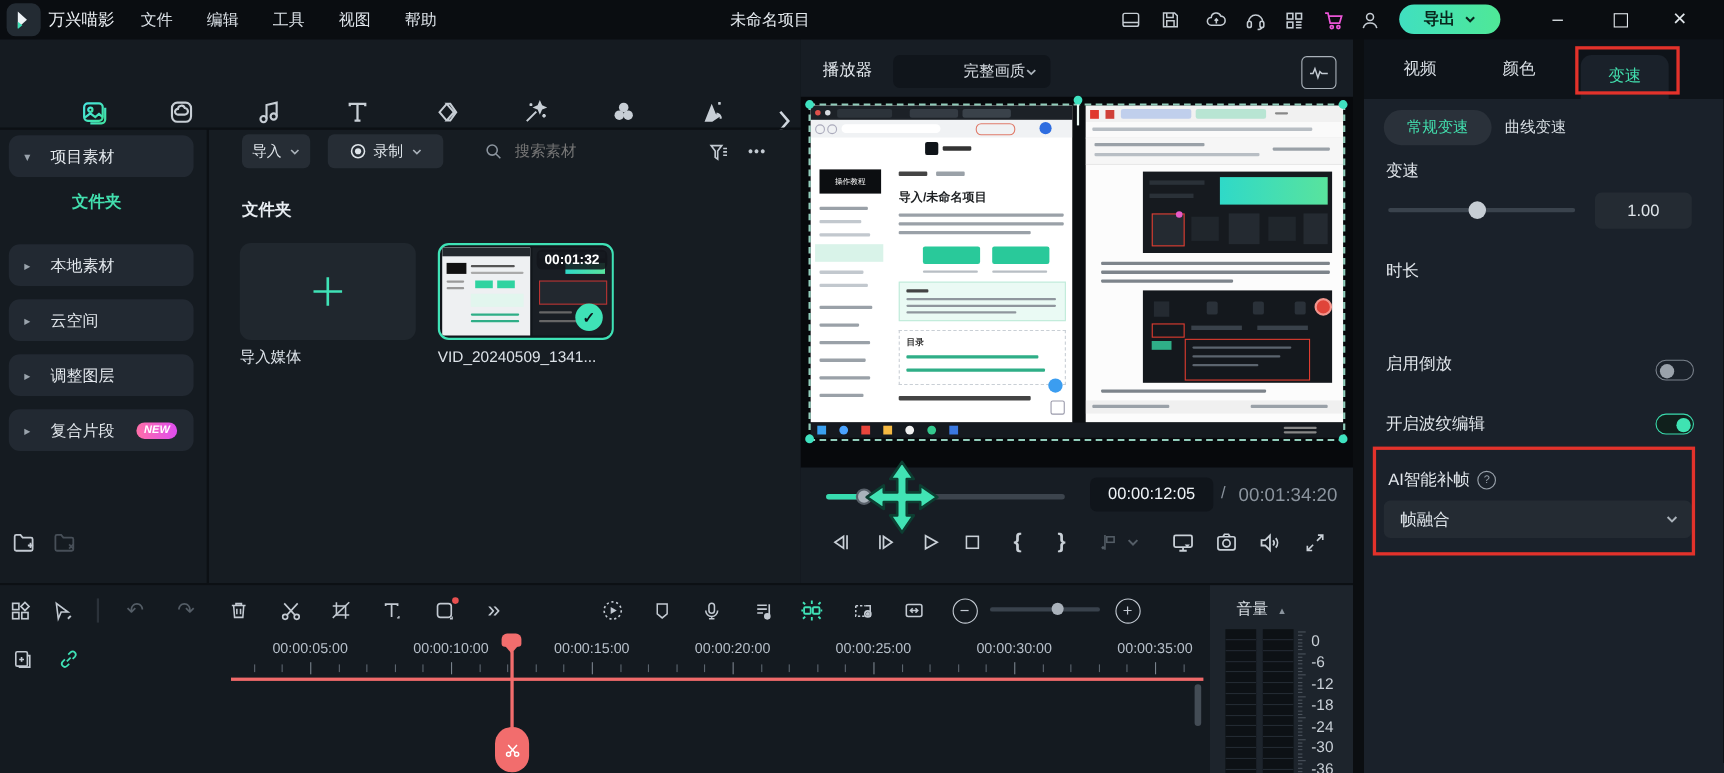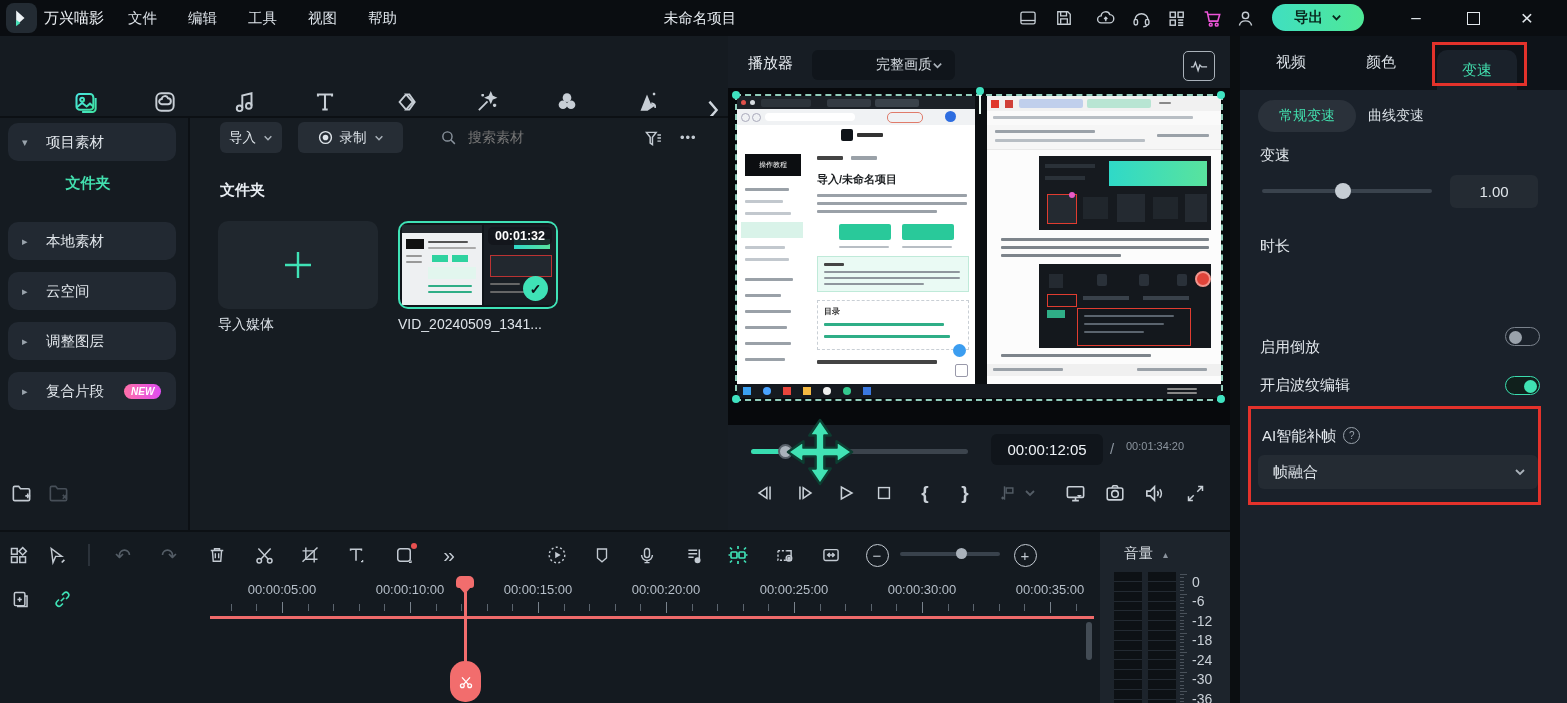--- a/index.html
+++ b/index.html
@@ -50,21 +50,21 @@
   
   .playerpanel{left:728px;top:36px;width:502px;height:494px;background:#171d24;}
   .pheader{left:748px;top:54px;font-size:15px;color:#e5eaef;}
   .qualitydd{left:812px;top:50px;width:143px;height:30px;background:#10151b;border-radius:6px;display:flex;align-items:center;justify-content:flex-end;padding:0 12px;box-sizing:border-box;}
   .qualitydd span{font-size:14px;color:#d6dce2;}
   .wavebtn{left:1183px;top:51px;width:30px;height:28px;border:1.6px solid #aab2ba;border-radius:5px;display:flex;align-items:center;justify-content:center;}
   .stage{left:728px;top:88px;width:502px;height:337px;background:#07090c;overflow:hidden;}
   .pvborder{left:735px;top:94px;width:488px;height:307px;border:2px dashed rgba(170,240,218,.85);box-sizing:border-box;z-index:4;pointer-events:none;}
   .handle{width:8px;height:8px;border-radius:50%;background:#3fe2c0;z-index:5;}
   .timebox{left:991px;top:434px;width:112px;height:31px;background:#10151b;border-radius:6px;display:flex;align-items:center;justify-content:center;font-size:15px;color:#eef2f6;}
-  .ttime{left:1126px;top:440px;font-size:11px;color:#8b949e;}
+  .ttime{left:1126px;top:440px;font-size:17px;color:#8b949e;}
   .tsep{left:1110px;top:440px;font-size:15px;color:#8b949e;}
   .pci{top:478px;width:30px;height:30px;display:flex;align-items:center;justify-content:center;color:#c9d0d7;}
   .brace{font-size:19px;color:#c9d0d7;font-weight:bold;}
   
   .rstrip{left:1240px;top:36px;width:327px;height:54px;background:#0e1319;}
   .rpanel{left:1240px;top:90px;width:327px;height:613px;background:#1a212a;}
   .rtab{top:53px;font-size:15px;color:#d9dfe5;}
   .rtabactive{left:1437px;top:50px;width:80px;height:40px;background:#1a212a;border-radius:10px 10px 0 0;text-align:center;line-height:40px;font-size:15px;color:#42dfae;}
   .annbox{border:3px solid #e3322b;box-sizing:border-box;z-index:9;pointer-events:none;}
   .pill{left:1258px;top:100px;width:98px;height:32px;background:#2a313a;border-radius:16px;display:flex;align-items:center;justify-content:center;font-size:14px;color:#42dfae;}
@@ -628,21 +628,21 @@
   <div class="a pill2">曲线变速</div>
 
   <div class="a plabel" style="left:1260px;top:146px">变速</div>
   <div class="a" style="left:1262px;top:189px;width:170px;height:4px;border-radius:2px;background:#3a434d">
     <div style="position:absolute;left:73px;top:-6px;width:16px;height:16px;border-radius:50%;background:#c6cdd4"></div>
   </div>
   <div class="a valuebox" style="left:1450px;top:175px;width:88px;height:33px;justify-content:center">1.00</div>
 
   <div class="a plabel" style="left:1260px;top:237px">时长</div>
 
-  <div class="a plabel" style="left:1260px;top:338px">启用倒放</div>
+  <div class="a plabel" style="left:1260px;top:321px">启用倒放</div>
   <div class="a toggle" style="left:1505px;top:327px;border:1.5px solid #7a828c">
     <div class="knob" style="left:3px;background:#9aa2ab"></div>
   </div>
 
   <div class="a plabel" style="left:1260px;top:376px">开启波纹编辑</div>
   <div class="a toggle" style="left:1505px;top:376px;border:1.5px solid #3bdcae;background:#10201c">
     <div class="knob" style="right:2.5px;background:#3fe3b2"></div>
   </div>
 
   <div class="a annbox" style="left:1248px;top:406px;width:293px;height:99px"></div>

